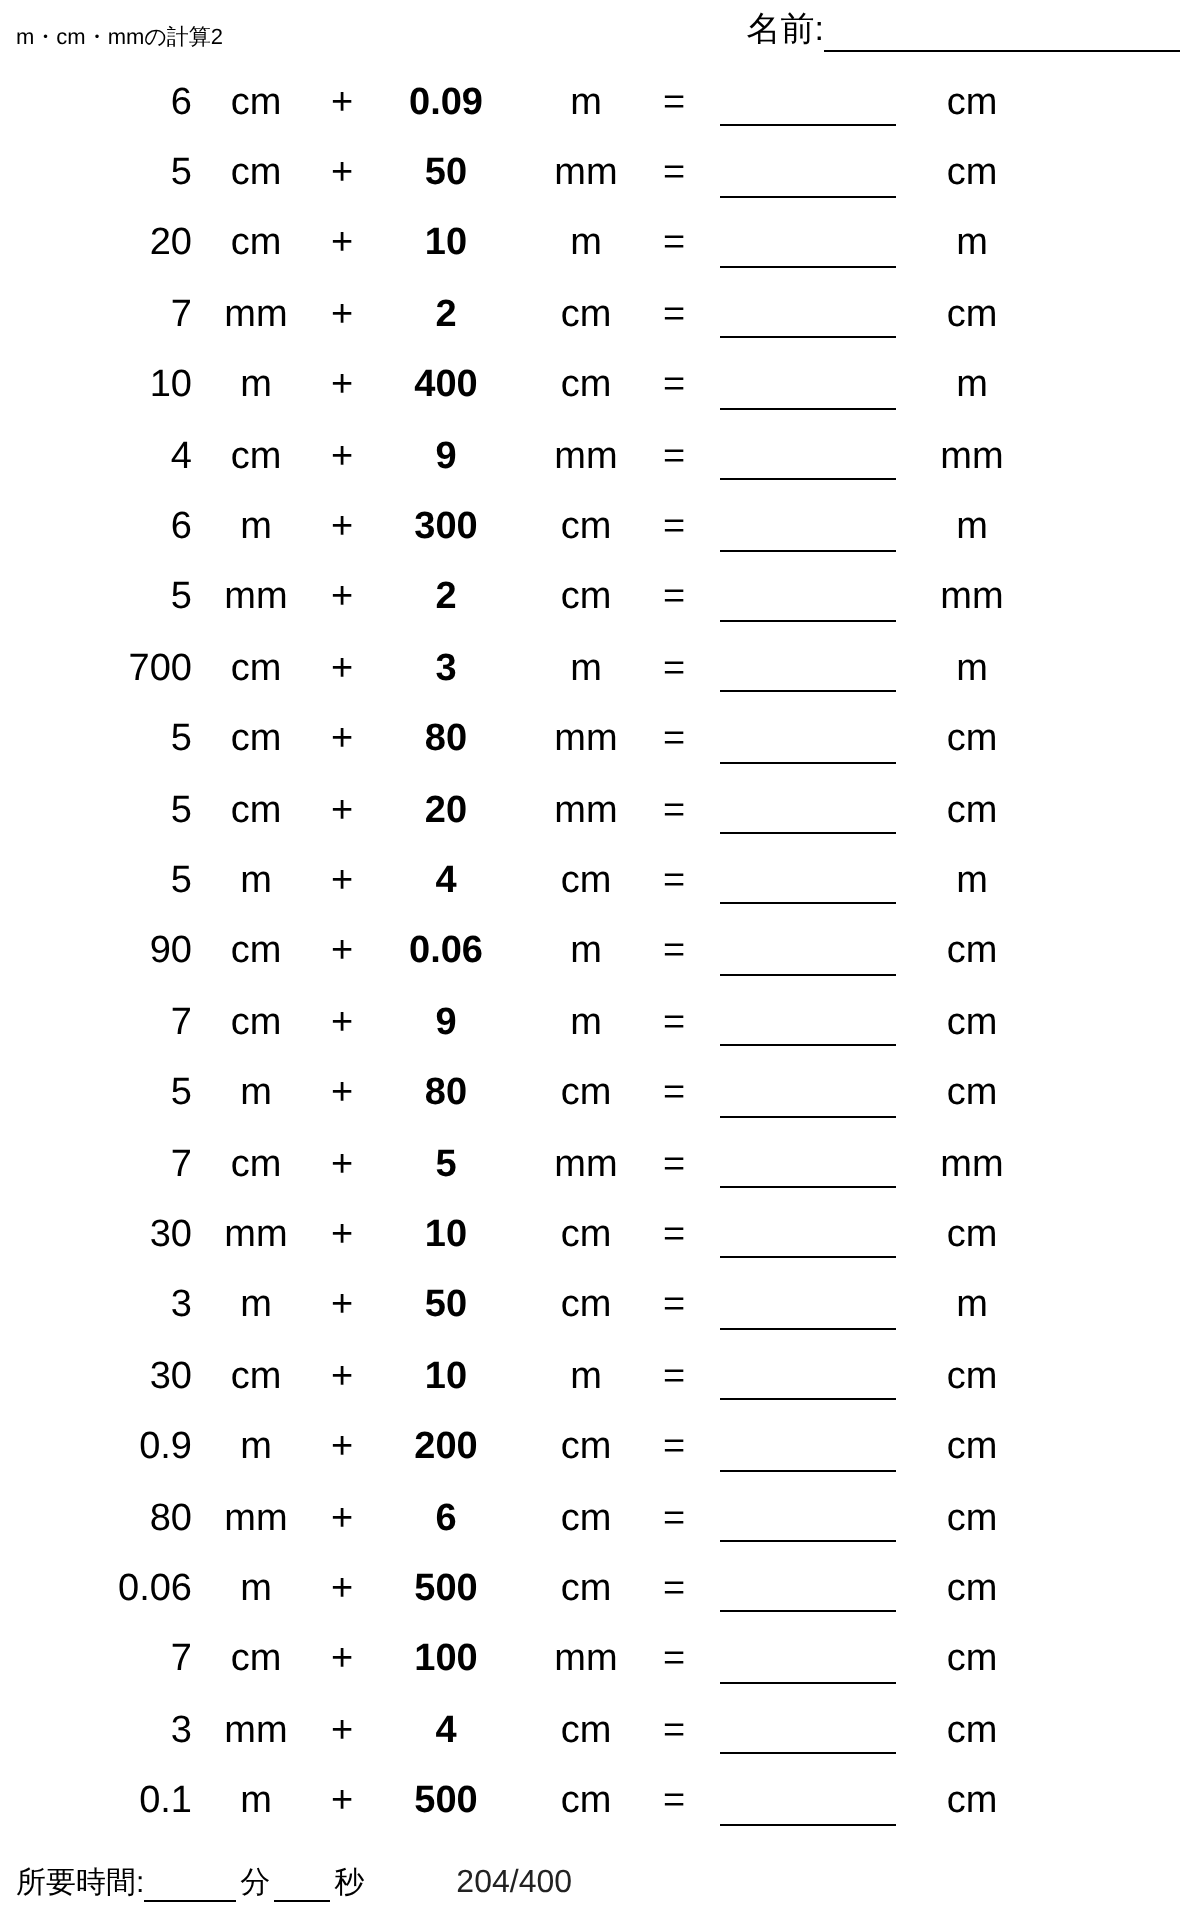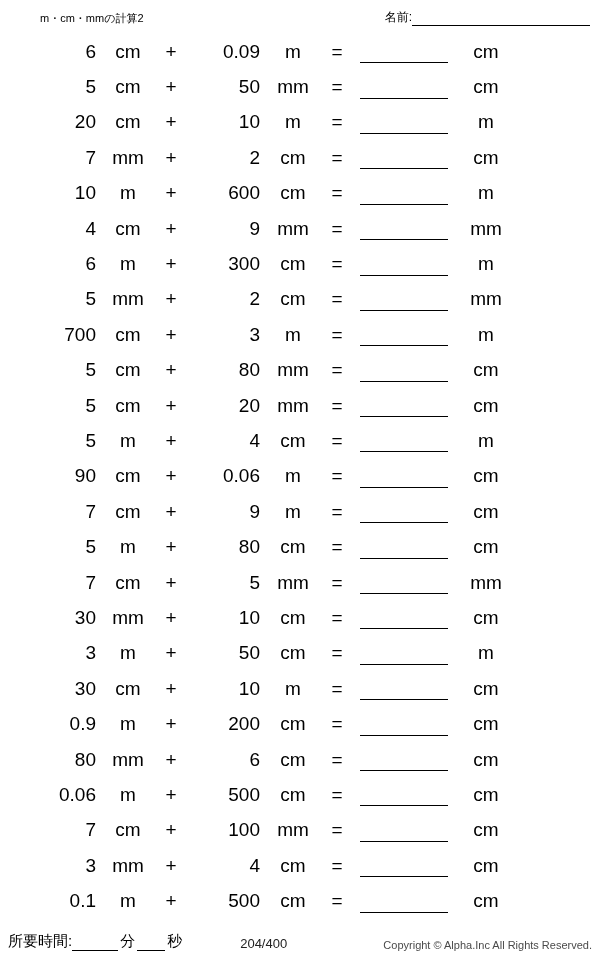--- a/index.html
+++ b/index.html
@@ -22,35 +22,34 @@
     box-sizing: border-box;
   }
 
   
   .header {
     display: flex;
     align-items: flex-end;
     padding: 6px 8px 0 8px;
     height: 26px;
     box-sizing: border-box;
-    margin-left: 32px;
   }
   .worksheet-title {
     font-size: 11px;
     letter-spacing: 0px;
     white-space: nowrap;
   }
   .name-area {
     margin-left: auto;
     display: flex;
     align-items: flex-end;
     margin-right: 2px;
   }
   .name-label {
-    font-size: 12px;
+    font-size: 17px;
     white-space: nowrap;
   }
   .name-line {
     width: 178px;
     border-bottom: 1px solid #000;
     height: 16px;
     margin-left: 0px;
   }
 
   
@@ -64,21 +63,21 @@
     height: 35.4px;
     font-size: 19px;
   }
   .cell {
     text-align: center;
     white-space: nowrap;
   }
   .c-num1   { width: 86px; text-align: right; padding-right: 4px; }
   .c-unit1  { width: 56px; }
   .c-op     { width: 30px; }
-  .c-num2   { width: 74px; text-align: right; padding-right: 4px; }
+  .c-num2   { width: 74px; padding-right: 4px; font-weight: bold; }
   .c-unit2  { width: 58px; }
   .c-eq     { width: 30px; }
   .c-answer { width: 104px; }
   .c-unit3  { width: 60px; text-align: center; }
 
   .answer-line {
     width: 88px;
     height: 22px;
     border-bottom: 1px solid #000;
     margin: 0 auto;
@@ -87,20 +86,21 @@
   
   .footer {
     position: absolute;
     left: 0;
     bottom: 6px;
     width: 600px;
     display: flex;
     align-items: flex-end;
     padding: 0 8px;
     box-sizing: border-box;
+    gap: 16px;
   }
   .time-label {
     font-size: 15px;
     white-space: nowrap;
   }
   .time-blank1 {
     display: inline-block;
     width: 46px;
     border-bottom: 1px solid #000;
     height: 15px;
@@ -109,22 +109,22 @@
     font-size: 15px;
     padding: 0 2px;
   }
   .time-blank2 {
     display: inline-block;
     width: 28px;
     border-bottom: 1px solid #000;
     height: 15px;
   }
   .page-code {
-    font-size: 13px;
-    margin-left: 56px;
+    font-size: 16px;
+    margin-left: 28px;
     color: #222;
   }
   .copyright {
     margin-left: auto;
     font-size: 11px;
     color: #4a4a4a;
     white-space: nowrap;
   }
   .timerow {
     display: flex;
@@ -190,21 +190,21 @@
         <div class="cell c-eq">=</div>
         <div class="cell c-answer">
           <div class="answer-line"></div>
         </div>
         <div class="cell c-unit3">cm</div>
       </div>
       <div class="row">
         <div class="cell c-num1">10</div>
         <div class="cell c-unit1">m</div>
         <div class="cell c-op">+</div>
-        <div class="cell c-num2">600</div>
+        <div class="cell c-num2">400</div>
         <div class="cell c-unit2">cm</div>
         <div class="cell c-eq">=</div>
         <div class="cell c-answer">
           <div class="answer-line"></div>
         </div>
         <div class="cell c-unit3">m</div>
       </div>
       <div class="row">
         <div class="cell c-num1">4</div>
         <div class="cell c-unit1">cm</div>
@@ -449,16 +449,15 @@
 
   <div class="footer">
     <div class="timerow">
       <span class="time-label">所要時間:</span>
       <span class="time-blank1"></span>
       <span class="time-unit">分</span>
       <span class="time-blank2"></span>
       <span class="time-unit">秒</span>
     </div>
     <div class="page-code">204/400</div>
-    <div class="copyright">Copyright © Alpha.Inc All Rights Reserved.</div>
   </div>
 
 </div>
 
 </body></html>

